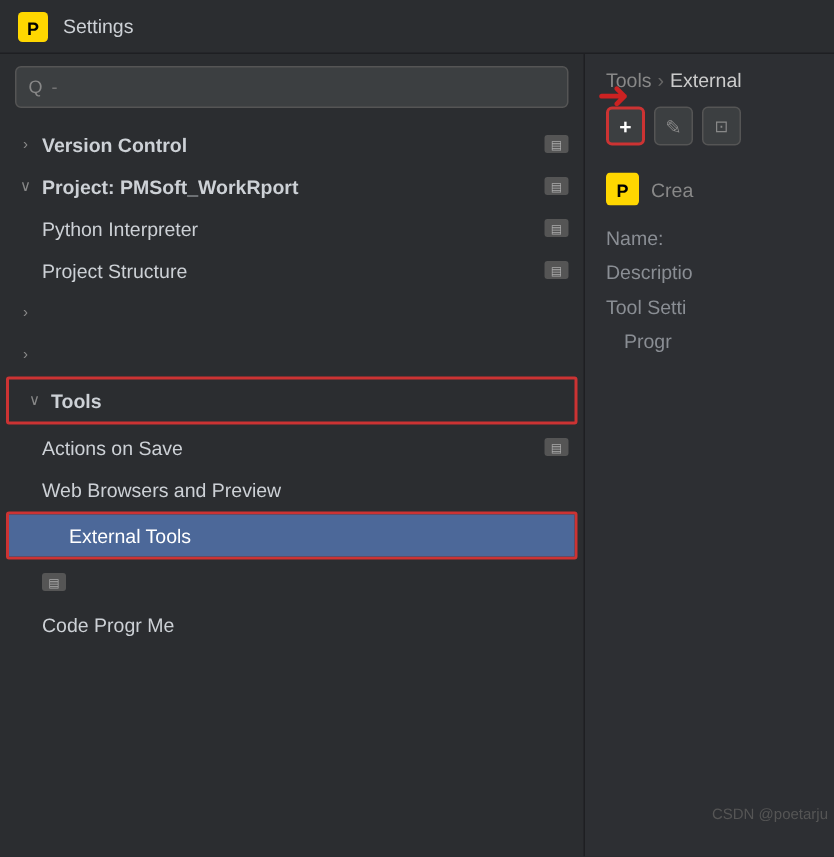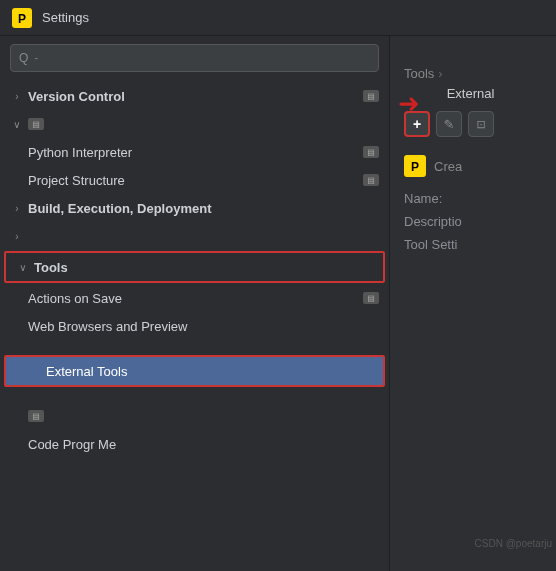--- a/index.html
+++ b/index.html
@@ -149,21 +149,20 @@
       padding: 10px 14px 6px;
       font-size: 13px;
       color: #888;
       gap: 4px;
     }
     .breadcrumb-sep {
       color: #666;
     }
     .breadcrumb-current {
       color: #ccc;
-      margin-top: 40px;
     }
 
     
     .toolbar {
       display: flex;
       align-items: center;
       padding: 4px 14px 8px;
       gap: 6px;
       position: relative;
     }
@@ -254,36 +253,36 @@
     <div class="tree">
 
       <div class="tree-item">
         <span class="expand-arrow">›</span>
         <span class="item-label section-title">Version Control</span>
         <span class="item-icon-right">▤</span>
       </div>
 
       <div class="tree-item">
         <span class="expand-arrow">∨</span>
+        <span class="item-label section-title">Project: PMSoft_WorkRport</span>
         <span class="item-icon-right">▤</span>
       </div>
 
       <div class="tree-item indent-1">
         <span class="item-label">Python Interpreter</span>
         <span class="item-icon-right">▤</span>
       </div>
 
       <div class="tree-item indent-1">
         <span class="item-label">Project Structure</span>
         <span class="item-icon-right">▤</span>
       </div>
 
       <div class="tree-item">
         <span class="expand-arrow">›</span>
-        <span class="item-label section-title">Build, Execution, Deployment</span>
       </div>
 
       <div class="tree-item">
         <span class="expand-arrow">›</span>
       </div>
 
       <div style="border: 2px solid #cc3333; margin: 1px 4px; border-radius: 2px;">
         <div class="tree-item" style="padding-left: 10px;">
           <span class="expand-arrow">∨</span>
           <span class="item-label section-title">Tools</span>
@@ -293,21 +292,21 @@
 
       <div class="tree-item indent-1">
         <span class="item-label">Actions on Save</span>
         <span class="item-icon-right">▤</span>
       </div>
 
       <div class="tree-item indent-1">
         <span class="item-label">Web Browsers and Preview</span>
       </div>
 
-      <div style="border: 2px solid #cc3333; margin: 15px 4px; border-radius: 2px;">
+      <div style="border: 2px solid #cc3333; margin: 1px 4px; border-radius: 2px;">
         <div class="tree-item selected indent-1" style="padding-left: 40px;">
           <span class="item-label">External Tools</span>
         </div>
       </div>
 
       <div class="tree-item indent-1">
         <span class="item-icon-right">▤</span>
       </div>
 
       <div class="tree-item indent-1">
@@ -351,20 +350,23 @@
       </div>
 
       <div class="form-row">
         <span class="form-label">Descriptio</span>
       </div>
 
       <div class="form-row">
         <span class="form-label">Tool Setti</span>
       </div>
 
+      <div class="form-row" style="padding-left: 12px;">
+        <span class="form-label">Progr</span>
+      </div>
 
     </div>
 
     <div class="watermark">CSDN @poetarju</div>
 
   </div>
 
 </div>
 
 </body></html>

